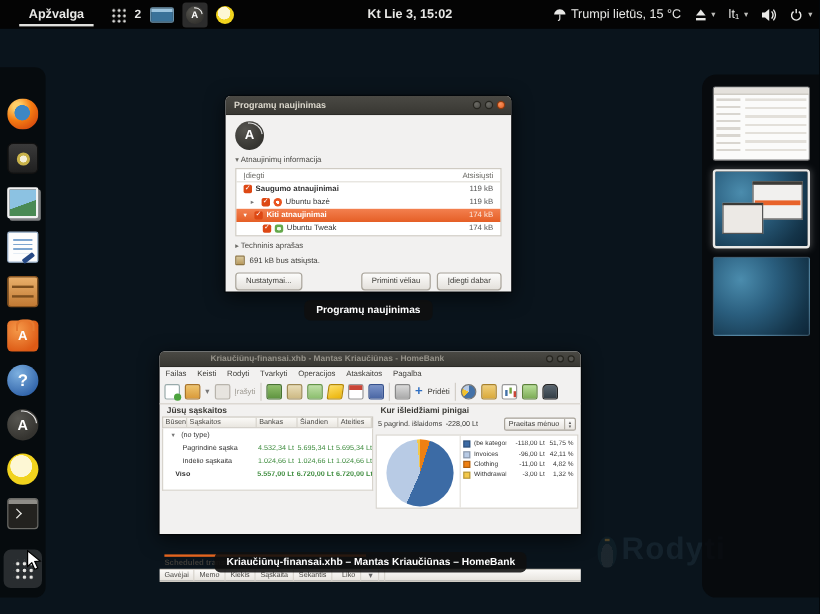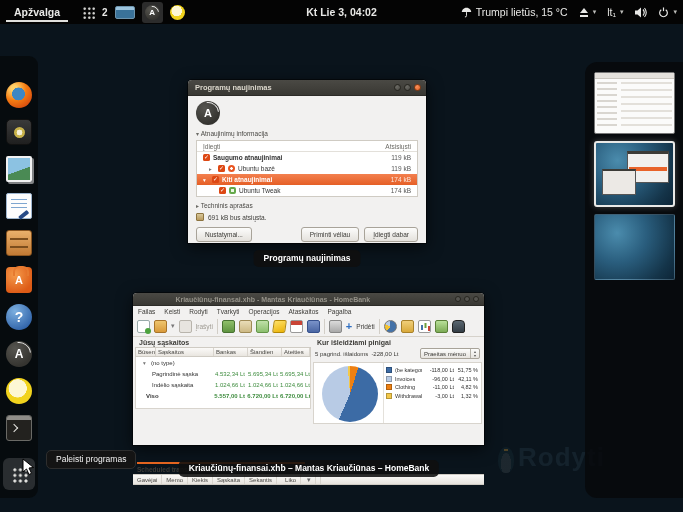--- a/index.html
+++ b/index.html
@@ -17,21 +17,21 @@
       radial-gradient(ellipse at 18% 55%, #1d4enoop 0, transparent 0),
       radial-gradient(ellipse at 18% 55%, #1e4a63 0%, #12303f 45%, #081722 100%);
   }
   .watermark { position:absolute; left:498px; top:418px; display:flex; align-items:flex-end; gap:4px; opacity:.9; }
   .penguin { width:16px; height:26px; background:radial-gradient(ellipse at 50% 65%, rgba(190,200,200,0.12) 0 45%, rgba(20,40,50,0.5) 46%); border-radius:50% 50% 45% 45%; }
   .penguin::before { content:""; position:absolute; left:6px; top:7px; width:4px; height:2px; background:rgba(220,150,40,0.35); }
   .wm-text { font-size:26px; font-weight:bold; color:rgba(130,180,210,0.10); letter-spacing:1px; }
 
   
   .topbar { position:absolute; left:0; top:0; width:683px; height:24px; background:#040404; display:flex; align-items:center; color:#e8e8e6; font-size:10.5px; z-index:40; }
-  .activities { margin-left:6px; padding:3px 8px 2px; border-bottom:2px solid #e0e0dd; font-weight:bold; cursor:default; }
+  .activities { margin-left:16px; padding:3px 8px 2px; border-bottom:2px solid #e0e0dd; font-weight:bold; cursor:default; }
   .fav-cluster { display:flex; align-items:center; gap:7px; margin-left:14px; }
   .dots9 { width:13px; height:13px; background-image:radial-gradient(circle,#dcdcda 1px,transparent 1.4px); background-size:4.5px 4.5px; background-position:0.5px 0.5px; }
   .ws-num { font-weight:bold; font-size:10px; }
   .screen-thumb { width:20px; height:13px; border-radius:2px; border:1px solid #6d94ad; background:linear-gradient(180deg,#9cc4de 0 30%, #3a7299 31% 100%); }
   .tb-appbtn { width:21px; height:21px; border-radius:3px; background:rgba(255,255,255,0.16); display:flex; align-items:center; justify-content:center; }
   .upd-ic { position:relative; border-radius:50%; background:radial-gradient(circle at 35% 30%, #565550, #353430 70%); color:#fff; display:flex; align-items:center; justify-content:center; font-weight:bold; }
   .upd-ic::after { content:""; position:absolute; inset:1px; border:1.3px solid transparent; border-top-color:rgba(255,255,255,0.85); border-radius:50%; transform:rotate(38deg); }
   .upd-16 { width:15px; height:15px; font-size:8px; }
   .coin { border-radius:50%; background:radial-gradient(circle at 45% 40%, #fdf7d4 0 42%, #f1d31d 44% 80%, #bfa10a 82%); }
   .coin-16 { width:15px; height:15px; }
@@ -202,21 +202,21 @@
     <div class="activities">Apžvalga</div>
     <div class="fav-cluster">
       <div class="dots9"></div>
       <span class="ws-num">2</span>
       <div class="screen-thumb"></div>
       <div class="tb-appbtn">
         <div class="upd-ic upd-16">A</div>
       </div>
       <div class="coin coin-16"></div>
     </div>
-    <div class="clock">Kt Lie 3, 04:02</div>
+    <div class="clock">Kt Lie 3, 15:02</div>
     <div class="status-cluster">
       <div class="st-item">
         <svg class="glyph" width="11" height="11" viewBox="0 0 14 14">
             <path d="M7 1 C3 1 1 4.5 1 6.5 L13 6.5 C13 4.5 11 1 7 1 Z" fill="#e8e8e6"></path>
             <path d="M7 6.5 L7 11 q0 2 -2 1.6" stroke="#e8e8e6" stroke-width="1.2" fill="none"></path>
           </svg>
         <span>Trumpi lietūs, 15 °C</span>
       </div>
       <div class="st-item">
         <div class="eject"></div>
@@ -468,18 +468,17 @@
     </div>
     <div class="ws-thumb wallp thumb2">
       <div class="t2-win1">
           <div class="t2-orange"></div>
         </div>
       <div class="t2-win2"></div>
     </div>
     <div class="ws-thumb wallp thumb3"></div>
   </div>
 
-  <div class="tooltip">Paleisti programas</div>
   <svg class="cursor" width="13" height="18" viewBox="0 0 13 18">
     <polygon points="1,1 1,14 4.5,11 7,16.5 9.5,15.3 7,10 11.5,9.5" fill="#fff" stroke="#000" stroke-width="1"></polygon>
   </svg>
 
 </div>
 
 </body></html>

